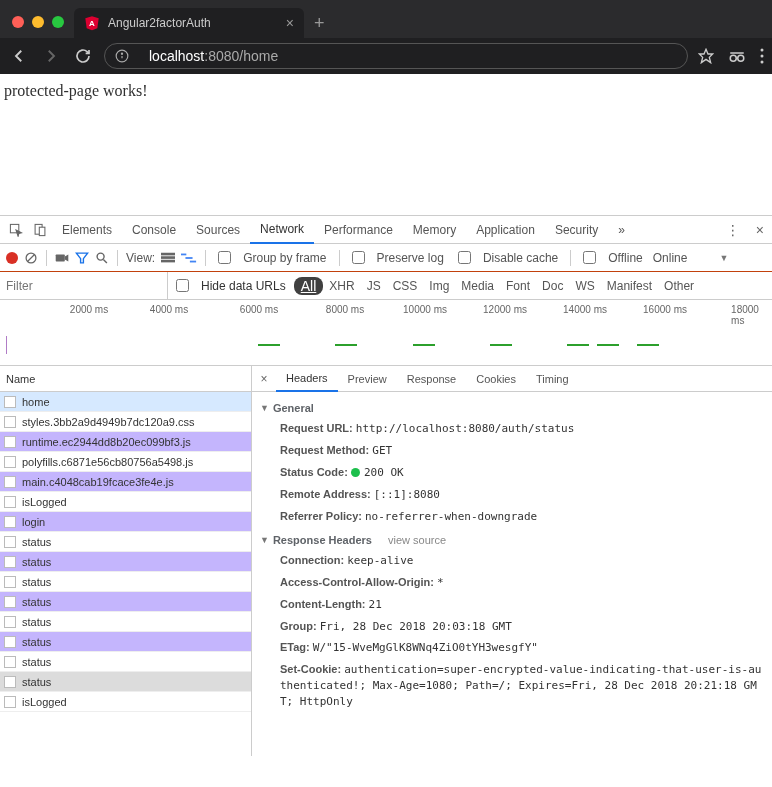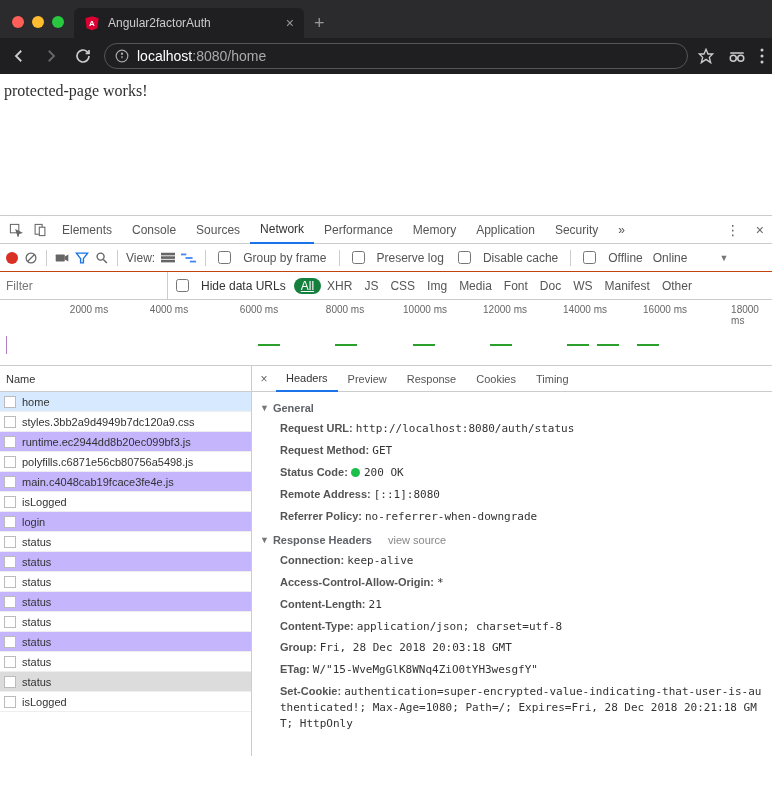--- a/index.html
+++ b/index.html
@@ -15,21 +15,21 @@
   .maximize { background: #28c840; }
   .tab { display: flex; align-items: center; background: #1f1f21; color: #ccc; height: 30px; padding: 0 10px; border-radius: 6px 6px 0 0; gap: 8px; width: 230px; position: relative; }
   .tab .favicon { width: 16px; height: 16px; display:flex; align-items:center; justify-content:center; }
   .tab .title { flex: 1; font-size: 12px; white-space: nowrap; overflow: hidden; text-overflow: ellipsis; }
   .tab .close-x { color: #999; font-size: 14px; }
   .new-tab { color: #999; font-size: 18px; padding: 0 10px 4px; }
   
   .addr-bar { background: #1f1f21; height: 36px; display: flex; align-items: center; padding: 0 8px; gap: 10px; }
   .nav-btn { color: #ccc; width: 22px; height: 22px; display:flex; align-items:center; justify-content:center; }
   .nav-btn.disabled { color: #666; }
-  .omnibox { flex: 1; display: flex; align-items: center; background: transparent; border: 1px solid #555; border-radius: 14px; height: 26px; padding: 0 10px; gap: 8px; text-align: right; }
+  .omnibox { flex: 1; display: flex; align-items: center; background: transparent; border: 1px solid #555; border-radius: 14px; height: 26px; padding: 0 10px; gap: 20px; text-align: right; }
   .omnibox .info { color: #aaa; }
   .url { color: #aaa; font-size: 14px; }
   .url .host { color: #fff; }
   .right-icons { display: flex; gap: 14px; color: #ccc; align-items:center; }
   
   
   .page { background: #fff; font-family: "Times New Roman", serif; font-size: 16px; padding: 8px 4px; height: 141px; }
   
   
   .devtools { border-top: 1px solid #ccc; background: #fff; font-family: "Helvetica Neue", Arial, sans-serif; font-size: 12px; color: #333; }
@@ -44,21 +44,21 @@
   .record-dot { width: 12px; height: 12px; border-radius: 50%; background: #d93025; }
   .checkbox-wrap { display: flex; align-items: center; gap: 12px; padding: 0 4px; }
   .checkbox-wrap input { margin:0; }
   .sep { width:1px; height:16px; background:#ccc; margin: 0 2px; }
   .net-toolbar .dropdown { display:flex; align-items:center; gap:6px; }
   .caret-down { font-size: 9px; color:#777; }
   
   .filter-row { display:flex; align-items:center; border-bottom:1px solid #ccc; height:28px; }
   .filter-input { flex: 0 0 168px; border:none; border-right:1px solid #ccc; height:100%; padding: 0 6px; font-size:12px; outline:none; color:#888; }
   .filter-row .checkbox-wrap { padding: 0 8px; }
-  .pill { background:#15803d; color:#fff; border-radius:8px; padding:1px 7px; font-size:12px;text-decoration:underline; }
+  .pill { background:#404040; color:#fff; border-radius:8px; padding:1px 7px; font-size:14px;text-decoration:underline; }
   .type-link { padding: 0 6px; color:#555; cursor:pointer; }
   
   .timeline { border-bottom: 1px solid #ccc; height: 66px; position: relative; overflow:hidden; }
   .timeline .labels { display:flex; font-size:10px; color:#666; padding-top:4px; position:relative; height:18px;margin-left:37px; }
   .timeline .labels span { position:absolute; transform: translateX(-50%); }
   .timeline .bars { position:relative; height: 40px; }
   .bar { position:absolute; height:2px; background:#2ca02c; top: 26px; }
   .vline { position:absolute; top:18px; bottom:4px; width:1px; background:#b07cc6; left: 6px; }
   
   .net-body { display:flex; height: 390px; }
@@ -395,20 +395,19 @@
         <div class="kv"><span class="k">Referrer Policy:</span> <span class="v">no-referrer-when-downgrade</span></div>
 
         <div class="section-head">
             <span class="tri">▼</span>
             <span>Response Headers</span>
             <span class="view-source">view source</span>
           </div>
         <div class="kv"><span class="k">Connection:</span> <span class="v">keep-alive</span></div>
         <div class="kv"><span class="k">Access-Control-Allow-Origin:</span> <span class="v">*</span></div>
         <div class="kv"><span class="k">Content-Length:</span> <span class="v">21</span></div>
-        <div class="kv"><span class="k">Content-Type:</span> <span class="v">application/json; charset=utf-8</span></div>
         <div class="kv"><span class="k">Group:</span> <span class="v">Fri, 28 Dec 2018 20:03:18 GMT</span></div>
         <div class="kv"><span class="k">ETag:</span> <span class="v">W/"15-WveMgGlK8WNq4ZiO0tYH3wesgfY"</span></div>
         <div class="kv" style="word-break:break-all"><span class="k">Set-Cookie:</span> <span class="v">authentication=super-encrypted-value-indicating-that-user-is-authenticated!; Max-Age=1080; Path=/; Expires=Fri, 28 Dec 2018 20:21:18 GMT; HttpOnly</span></div>
       </div>
     </div>
   </div>
 </div>
 
 </body></html>

